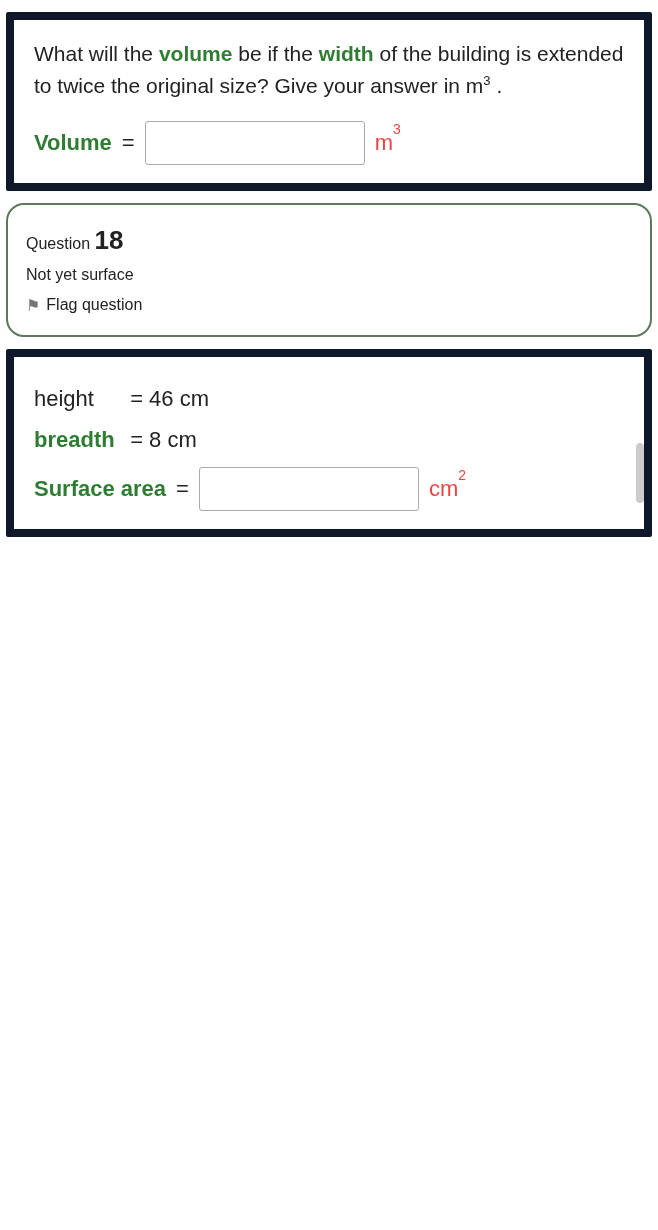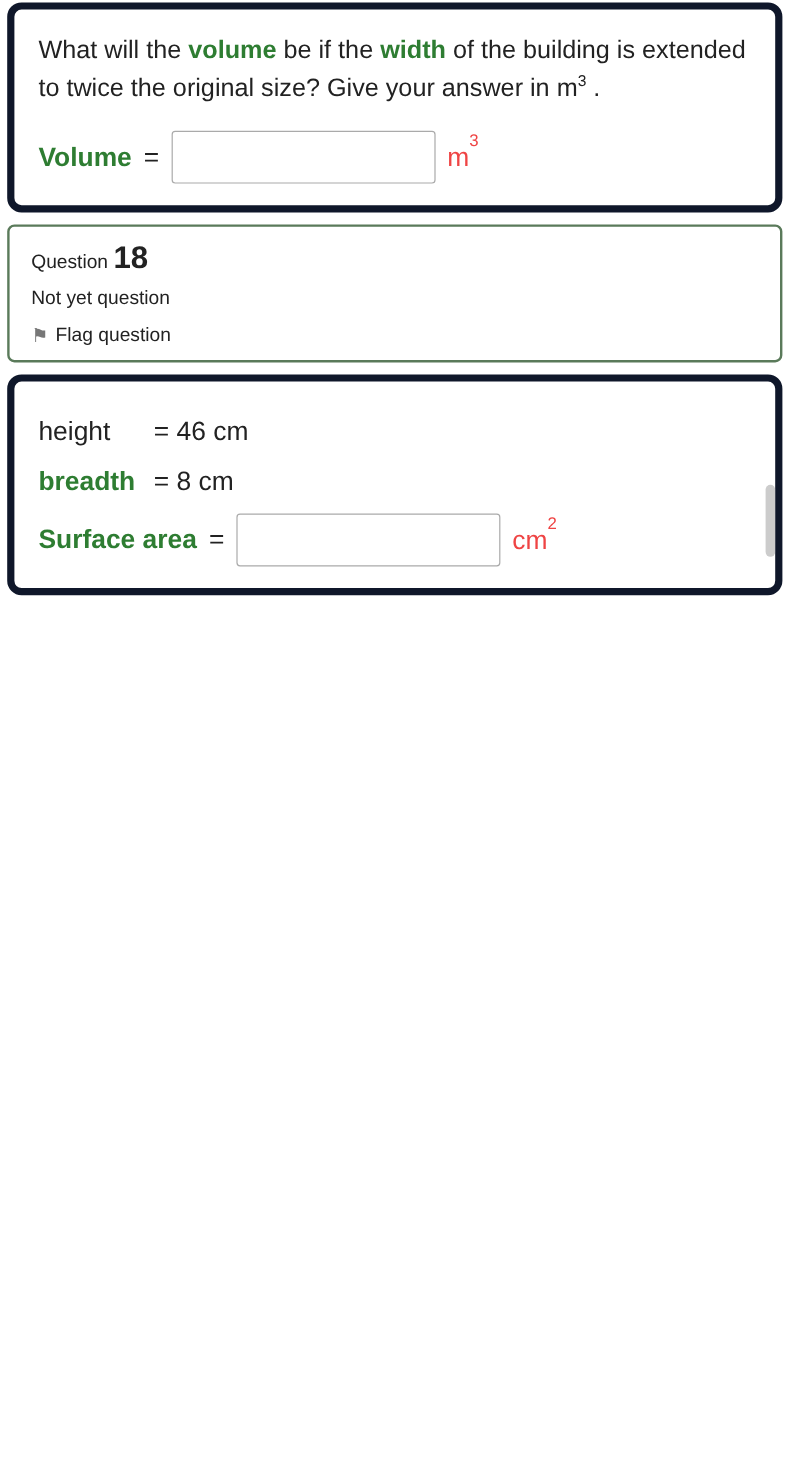--- a/index.html
+++ b/index.html
@@ -11,31 +11,31 @@
     body {
       font-family: Arial, sans-serif;
       background: #fff;
       width: 658px;
       min-height: 1230px;
       font-size: 20px;
       color: #222;
     }
 
     .card {
-      border: 6px solid #0f172a;
-      border-radius: 12px;
-      margin: 2px 6px;
+      border: 8px solid #0f172a;
+      border-radius: 2px;
+      margin: 12px 6px;
       padding: 18px 20px;
     }
 
     .question-meta-card {
       border: 2px solid #5a7a5a;
-      border-radius: 6px;
+      border-radius: 18px;
       margin: 10px 6px;
-      padding: 10px 18px;
+      padding: 20px 18px;
     }
 
     .question-number-label {
       font-size: 16px;
       color: #222;
       font-weight: normal;
     }
 
     .question-number-value {
       font-size: 26px;
@@ -166,21 +166,21 @@
     <span class="equals">=</span>
     <input class="answer-input" type="text" style="">
     <span class="unit-label">m<sup>3</sup></span>
   </div>
 </div>
 
 <div class="question-meta-card">
   <div>
     <span class="question-number-label">Question </span><span class="question-number-value">18</span>
   </div>
-  <div class="meta-text">Not yet question</div>
+  <div class="meta-text">Not yet surface</div>
   <div class="flag-row">
     <span class="flag-icon">⚑</span>
     <span>Flag question</span>
   </div>
 </div>
 
 <div class="card" style="position:relative; overflow:hidden;">
 
   <div class="dim-row">
     <span class="dim-name">height</span>

